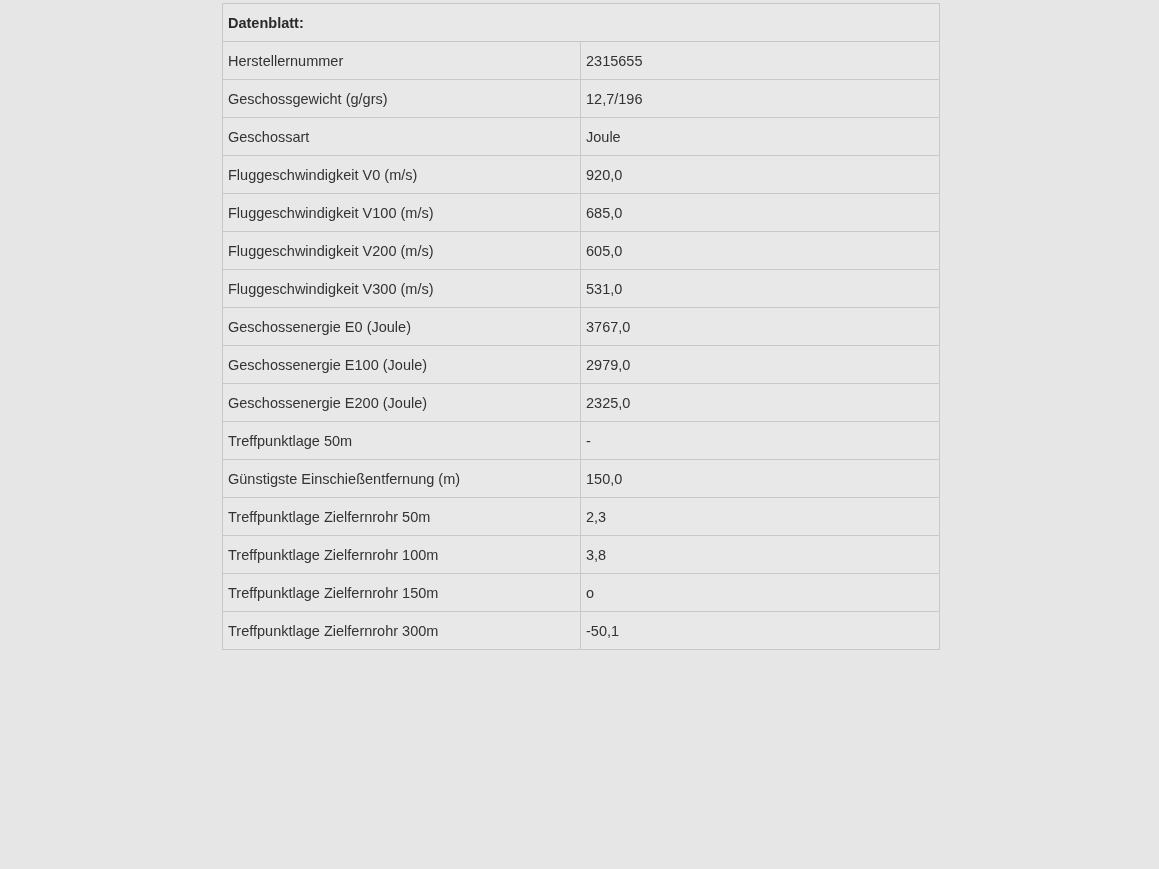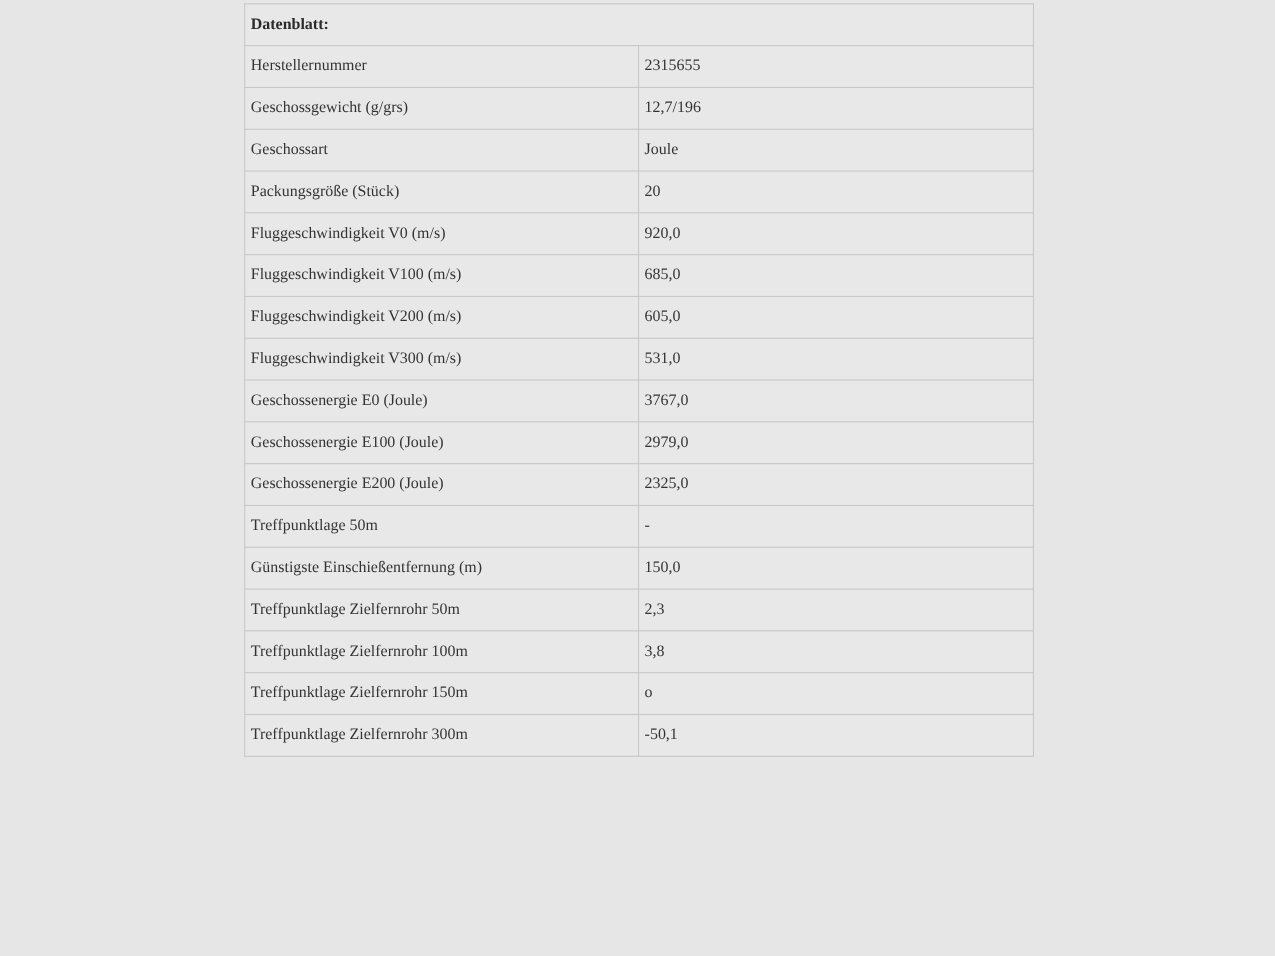--- a/index.html
+++ b/index.html
@@ -15,21 +15,20 @@
       color: #333333;
     }
     .sheet {
       position: absolute;
       left: 222px;
       top: 3px;
       width: 717px;
       border-collapse: collapse;
       background: #e8e8e8;
       table-layout: fixed;
-      font-family: Liberation Serif, serif;
     }
     .sheet td, .sheet th {
       border: 1px solid #c8c8c8;
       height: 38px;
       padding: 0 0 0 5px;
       font-size: 14.5px;
       text-align: left;
       vertical-align: middle;
       box-sizing: border-box;
     }
@@ -58,24 +57,20 @@
         <td>Herstellernummer</td>
         <td>2315655</td>
       </tr>
       <tr>
         <td>Geschossgewicht (g/grs)</td>
         <td>12,7/196</td>
       </tr>
       <tr>
         <td>Geschossart</td>
         <td>Joule</td>
-      </tr>
-      <tr>
-        <td>Packungsgröße (Stück)</td>
-        <td>20</td>
       </tr>
       <tr>
         <td>Fluggeschwindigkeit V0 (m/s)</td>
         <td>920,0</td>
       </tr>
       <tr>
         <td>Fluggeschwindigkeit V100 (m/s)</td>
         <td>685,0</td>
       </tr>
       <tr>

